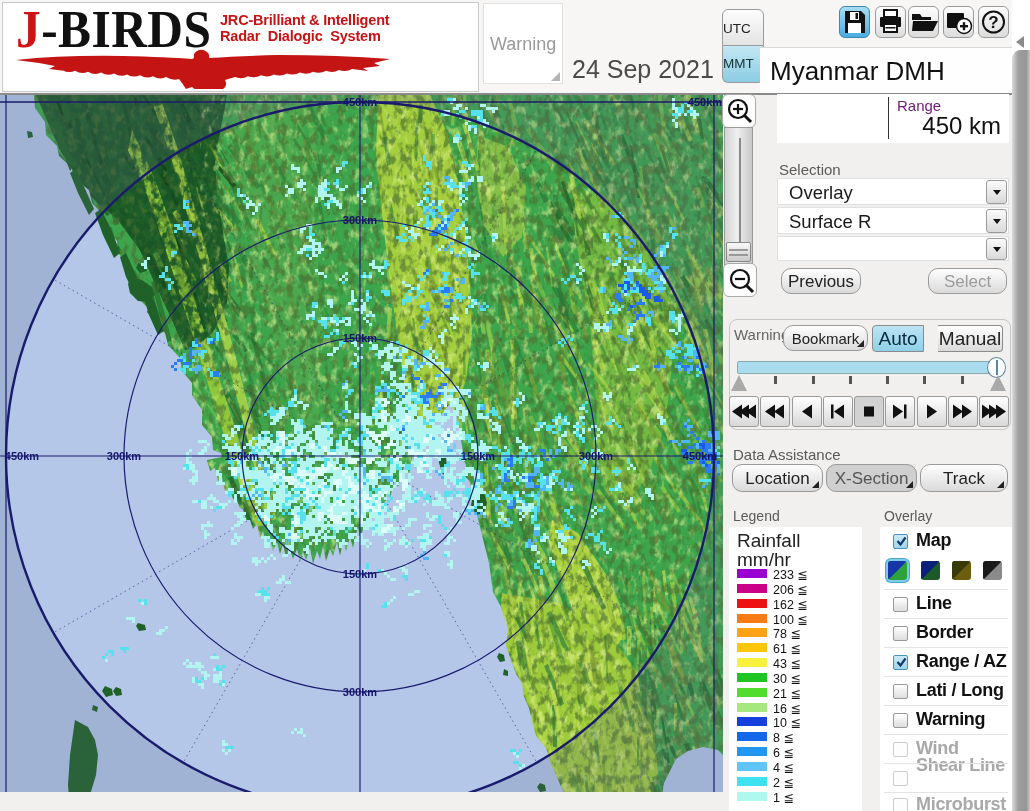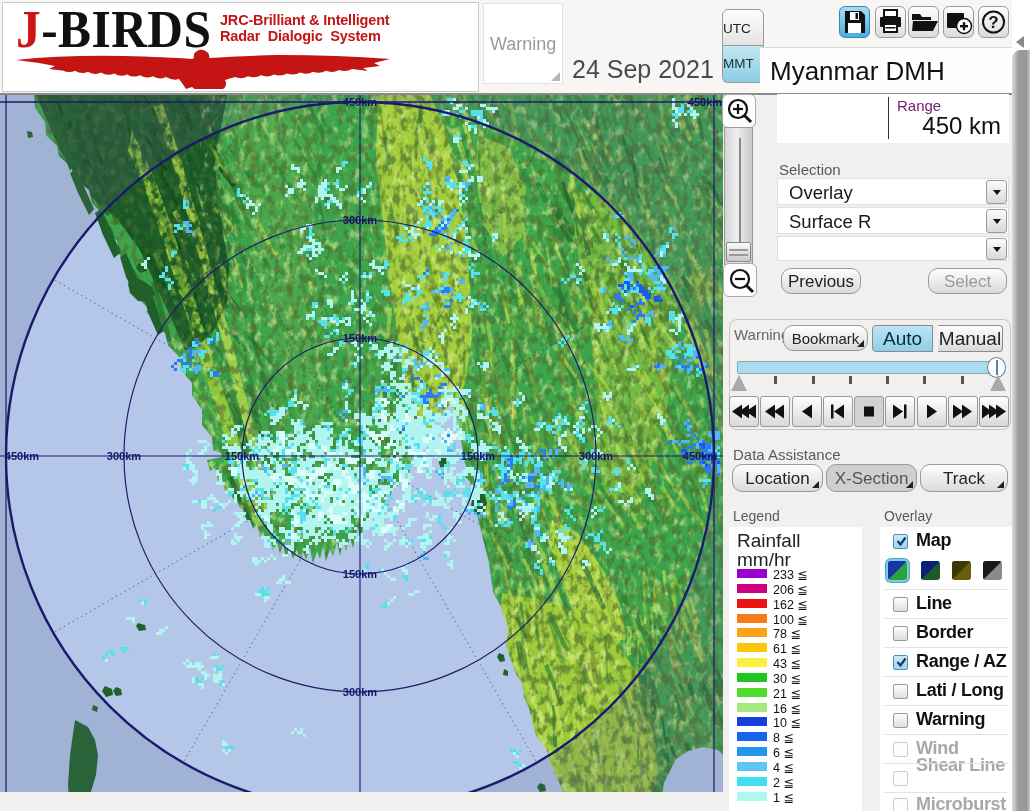--- a/index.html
+++ b/index.html
@@ -29,21 +29,21 @@
 #rangebox .rv{position:absolute;right:8px;top:18px;font-size:24px;color:#111}
 #sellab{position:absolute;left:779px;top:161px;font-size:15px;color:#5a5a5a}
 .drop{position:absolute;left:777px;width:232px;background:#fff;border:1px solid #e0e0e0}
 .drop .txt{position:absolute;left:11px;top:3px;font-size:18.5px;color:#1a1a1a}
 .dbtn{position:absolute;right:1px;top:1px;width:21px;border:1px solid #9a9a9a;border-radius:3px;background:linear-gradient(#fbfbfb,#d9d9d9)}
 .dbtn:after{content:"";position:absolute;left:6px;top:42%;border-left:4.5px solid transparent;border-right:4.5px solid transparent;border-top:5.5px solid #111}
 .btn{position:absolute;border:1px solid #9a9a9a;border-radius:10px;background:linear-gradient(#fefefe,#dadada);font-size:17px;color:#222;text-align:center}
 .cornertri:after{content:"";position:absolute;right:3px;bottom:3px;width:0;height:0;border-left:7px solid transparent;border-bottom:7px solid #222}
 #replaybox{position:absolute;left:729px;top:319px;width:282px;height:111px;border:1px solid #c6c6c6;border-radius:8px}
 #replaylab{position:absolute;left:734px;top:326px;font-size:15px;color:#666}
-#autobtn{position:absolute;left:872px;top:325px;width:61px;height:27px;border:1px solid #8a8a8a;border-radius:4px 0 0 4px;background:linear-gradient(#bce4f4,#8fd0e8);font-size:19px;text-align:center;line-height:26px;color:#0a2a3a}
+#autobtn{position:absolute;left:872px;top:325px;width:52px;height:27px;border:1px solid #8a8a8a;border-radius:4px 0 0 4px;background:linear-gradient(#bce4f4,#8fd0e8);font-size:19px;text-align:center;line-height:26px;color:#0a2a3a}
 #manbtn{position:absolute;left:938px;top:325px;width:65px;height:27px;border:1px solid #8a8a8a;border-left:none;border-radius:0 4px 4px 0;background:linear-gradient(#fefefe,#dadada);font-size:19px;text-align:center;line-height:26px;color:#222}
 #slider{position:absolute;left:737px;top:361px;width:262px;height:13px;background:#a9dcee;border:1px solid #8aa;border-radius:2px}
 #shandle{position:absolute;left:987px;top:357px;width:19px;height:21px;background:#fdfdfd;border:1.5px solid #5d87a0;border-radius:50%}
 #shandle:after{content:"";position:absolute;left:8px;top:2px;width:1.5px;height:15px;background:#5d87a0}
 .tick{position:absolute;top:376px;width:3px;height:8px;background:#555}
 .endtri{position:absolute;top:375px;width:0;height:0;border-left:8px solid transparent;border-right:8px solid transparent;border-bottom:16px solid #a9a9a9}
 .pb{position:absolute;top:396px;width:30px;height:31px;border:1px solid #9a9a9a;border-radius:3px;background:linear-gradient(#fefefe,#d8d8d8)}
 #dalab{position:absolute;left:733px;top:446px;font-size:15px;color:#5a5a5a}
 #legendlab{position:absolute;left:733px;top:508px;font-size:14px;color:#5a5a5a}
 #overlaylab{position:absolute;left:884px;top:508px;font-size:14px;color:#5a5a5a}

